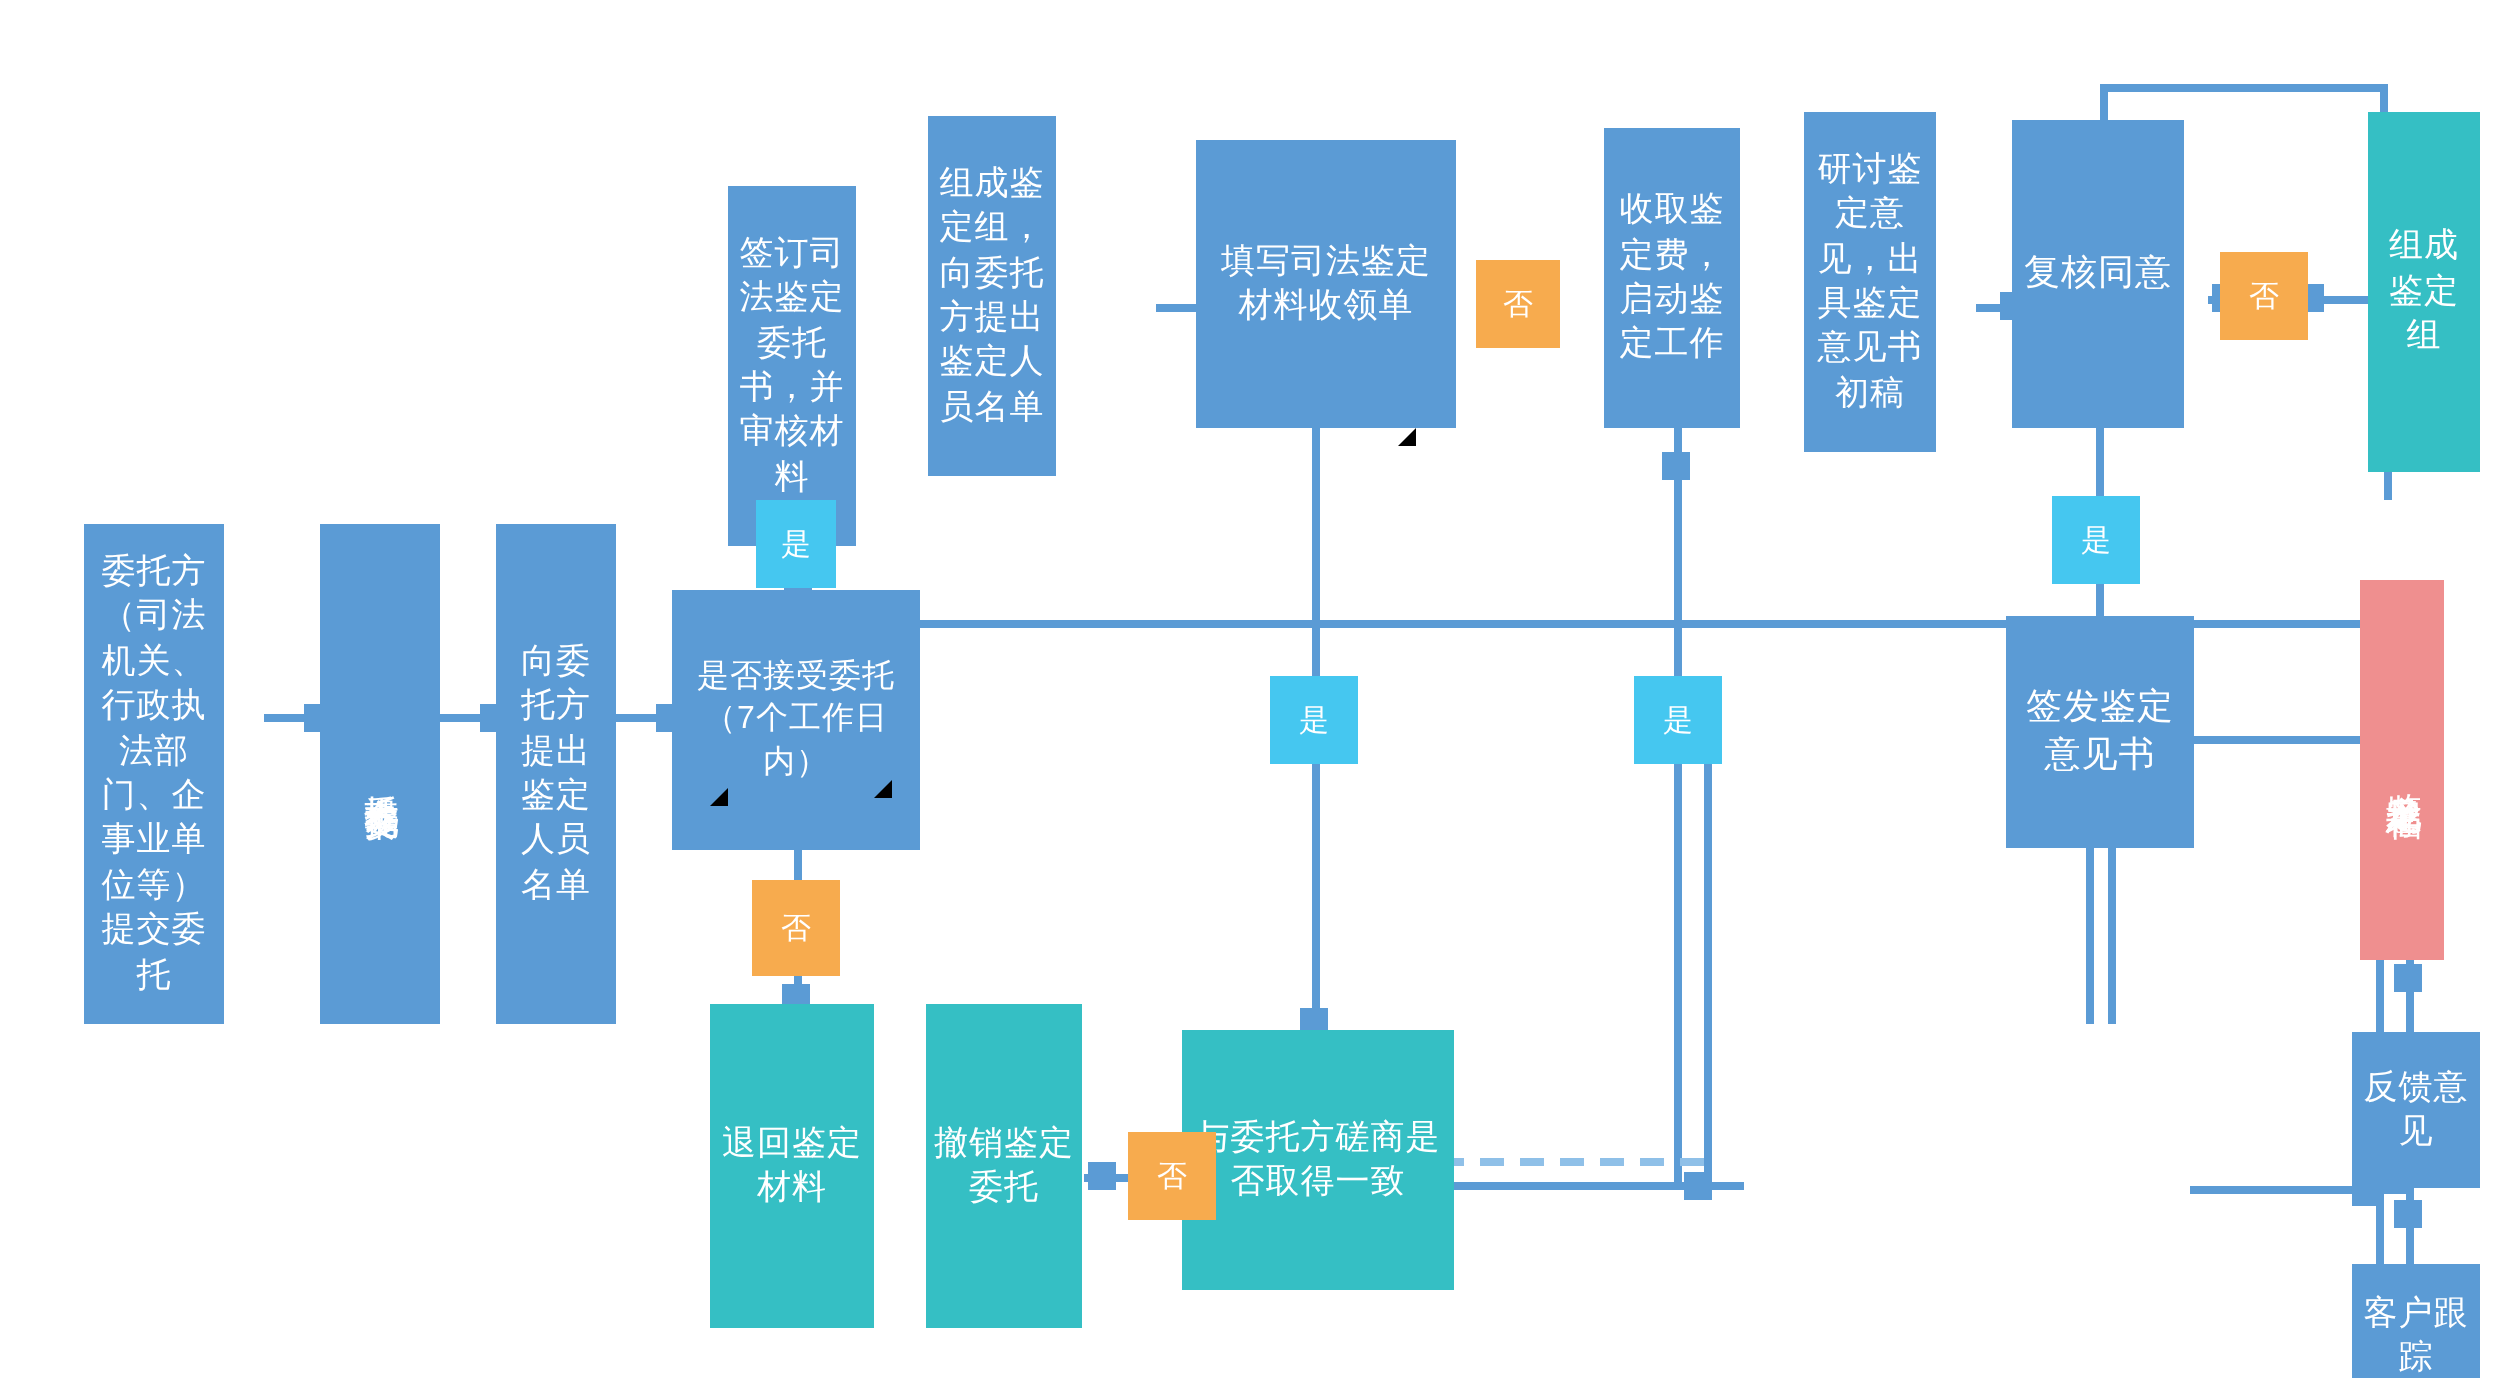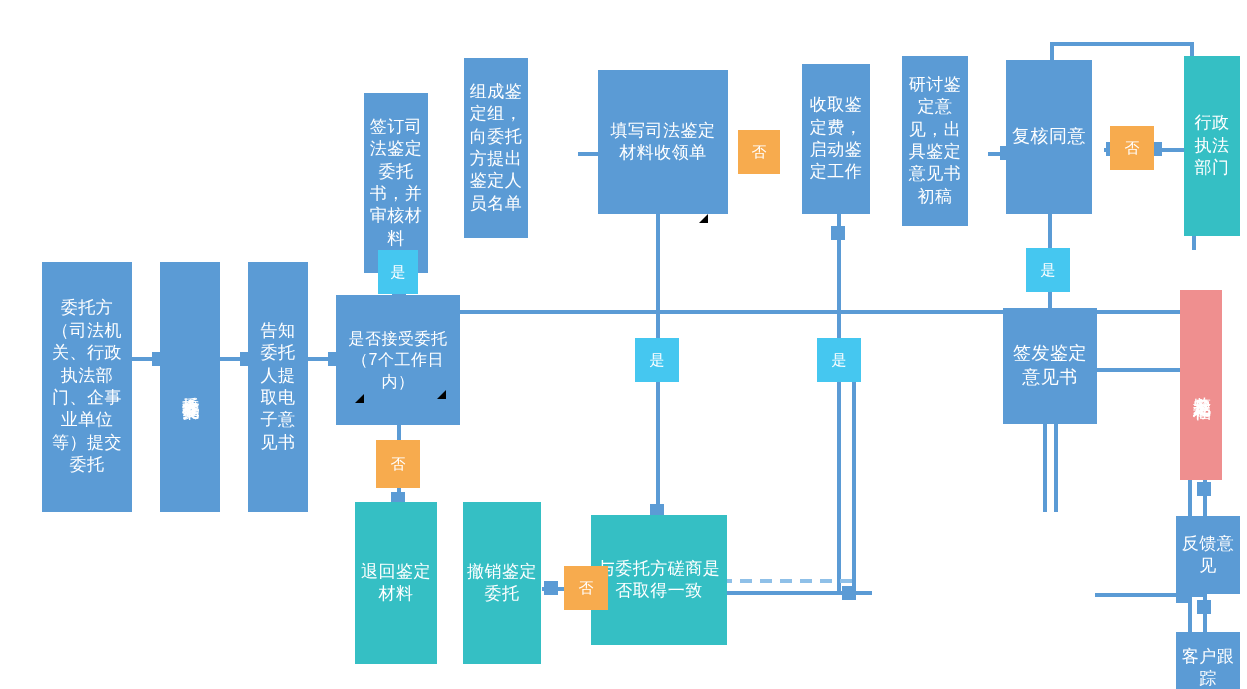--- a/index.html
+++ b/index.html
@@ -121,30 +121,30 @@
     <div class="nub" style="left:1155px;top:440px;width:14px;height:14px;"></div>
 
     <div class="ln lnv" style="left:1146px;top:552px;height:40px;"></div>
     <div class="ln lnv" style="left:1161px;top:552px;height:40px;"></div>
     <div class="nub" style="left:1155px;top:558px;width:14px;height:14px;"></div>
 
     <div class="ln lnh" style="left:1053px;top:551px;width:110px;"></div>
     <div class="nub" style="left:1134px;top:545px;width:16px;height:16px;"></div>
     <div class="ln lnv" style="left:1160px;top:612px;height:12px;"></div>
 
-    <div class="node blue" style="left:0px;top:220px;width:90px;height:250px;font-size:17px;">
+    <div class="node blue" style="left:0px;top:220px;width:70px;height:250px;font-size:17px;">
       <span>委托方（司法机关、行政执法部门、企事业单位等）提交委托</span>
     </div>
 
     <div class="node blue" style="left:118px;top:220px;width:60px;height:250px;font-size:17px;">
       <span class="vert">委托方提交委托书</span>
     </div>
 
     <div class="node blue" style="left:206px;top:220px;width:60px;height:250px;font-size:17px;">
-      <span>告知委托人提取电子意见书</span>
+      <span>向委托方提出鉴定人员名单</span>
     </div>
 
     <div class="node blue" style="left:294px;top:253px;width:124px;height:130px;font-size:16px;">
       <span>是否接受委托（7个工作日内）</span>
     </div>
     <div class="tri" style="left:313px;top:352px;"></div>
     <div class="tri" style="left:395px;top:348px;"></div>
 
     <div class="node blue" style="left:322px;top:16px;width:64px;height:180px;font-size:17px;margin-top:35px;">
       <span>签订司法鉴定委托书，并审核材料</span>
@@ -165,21 +165,21 @@
 
     <div class="node blue" style="left:860px;top:14px;width:66px;height:170px;font-size:17px;">
       <span>研讨鉴定意见，出具鉴定意见书初稿</span>
     </div>
 
     <div class="node blue" style="left:964px;top:18px;width:86px;height:154px;font-size:18px;">
       <span>复核同意</span>
     </div>
 
     <div class="node teal" style="left:1142px;top:14px;width:56px;height:180px;font-size:17px;">
-      <span>行政执法部门</span>
+      <span>组成鉴定组</span>
     </div>
 
     <div class="node blue" style="left:961px;top:266px;width:94px;height:116px;font-size:18px;">
       <span>签发鉴定意见书</span>
     </div>
 
     <div class="node red" style="left:1138px;top:248px;width:42px;height:190px;font-size:18px;">
       <span class="vert">鉴定意见书存档</span>
     </div>
 

